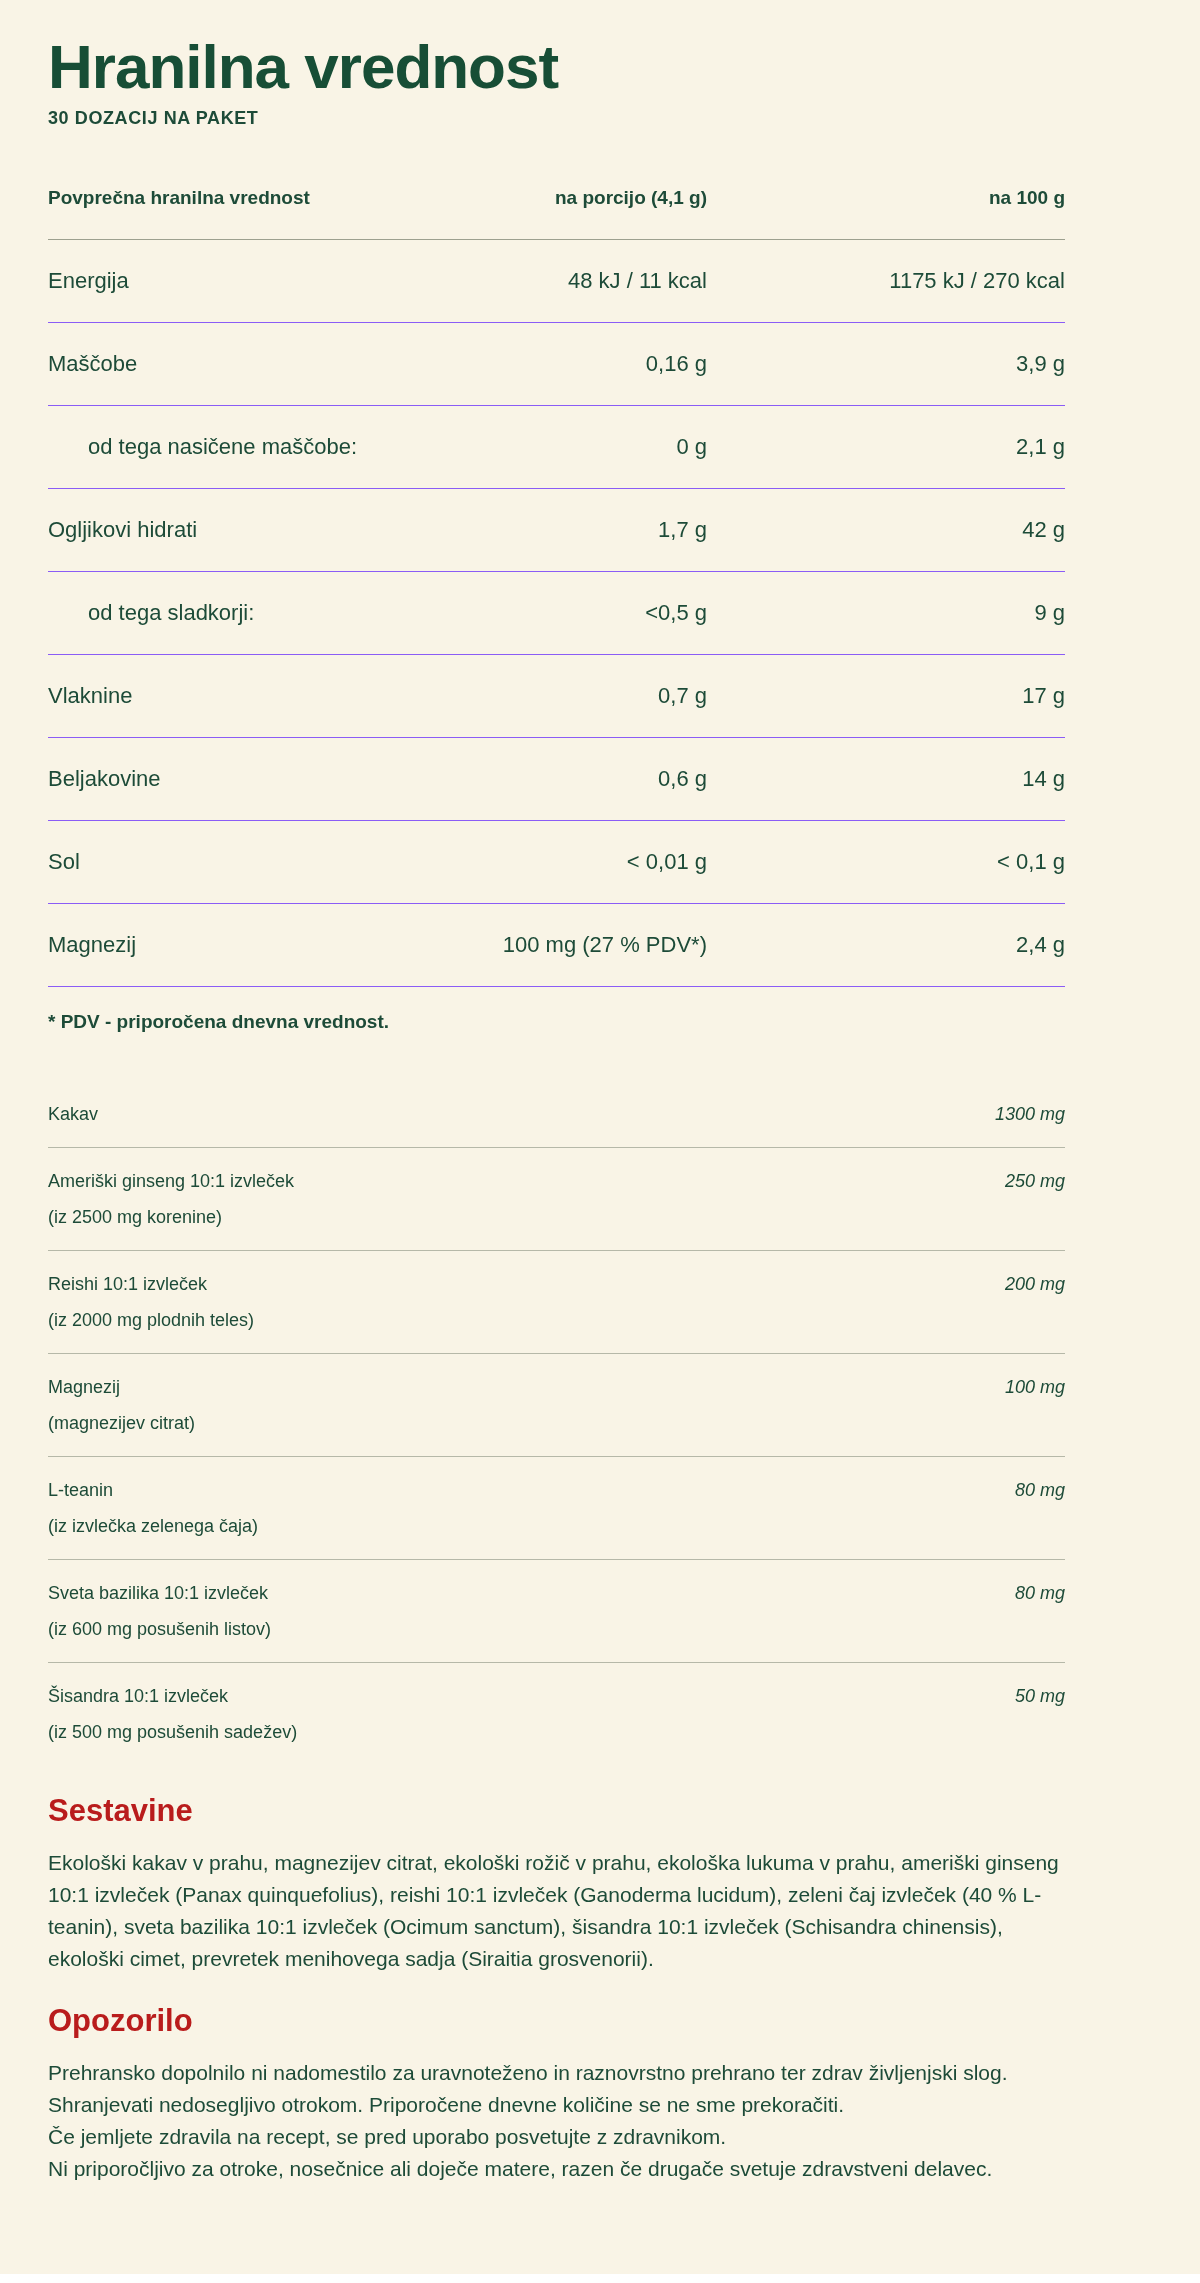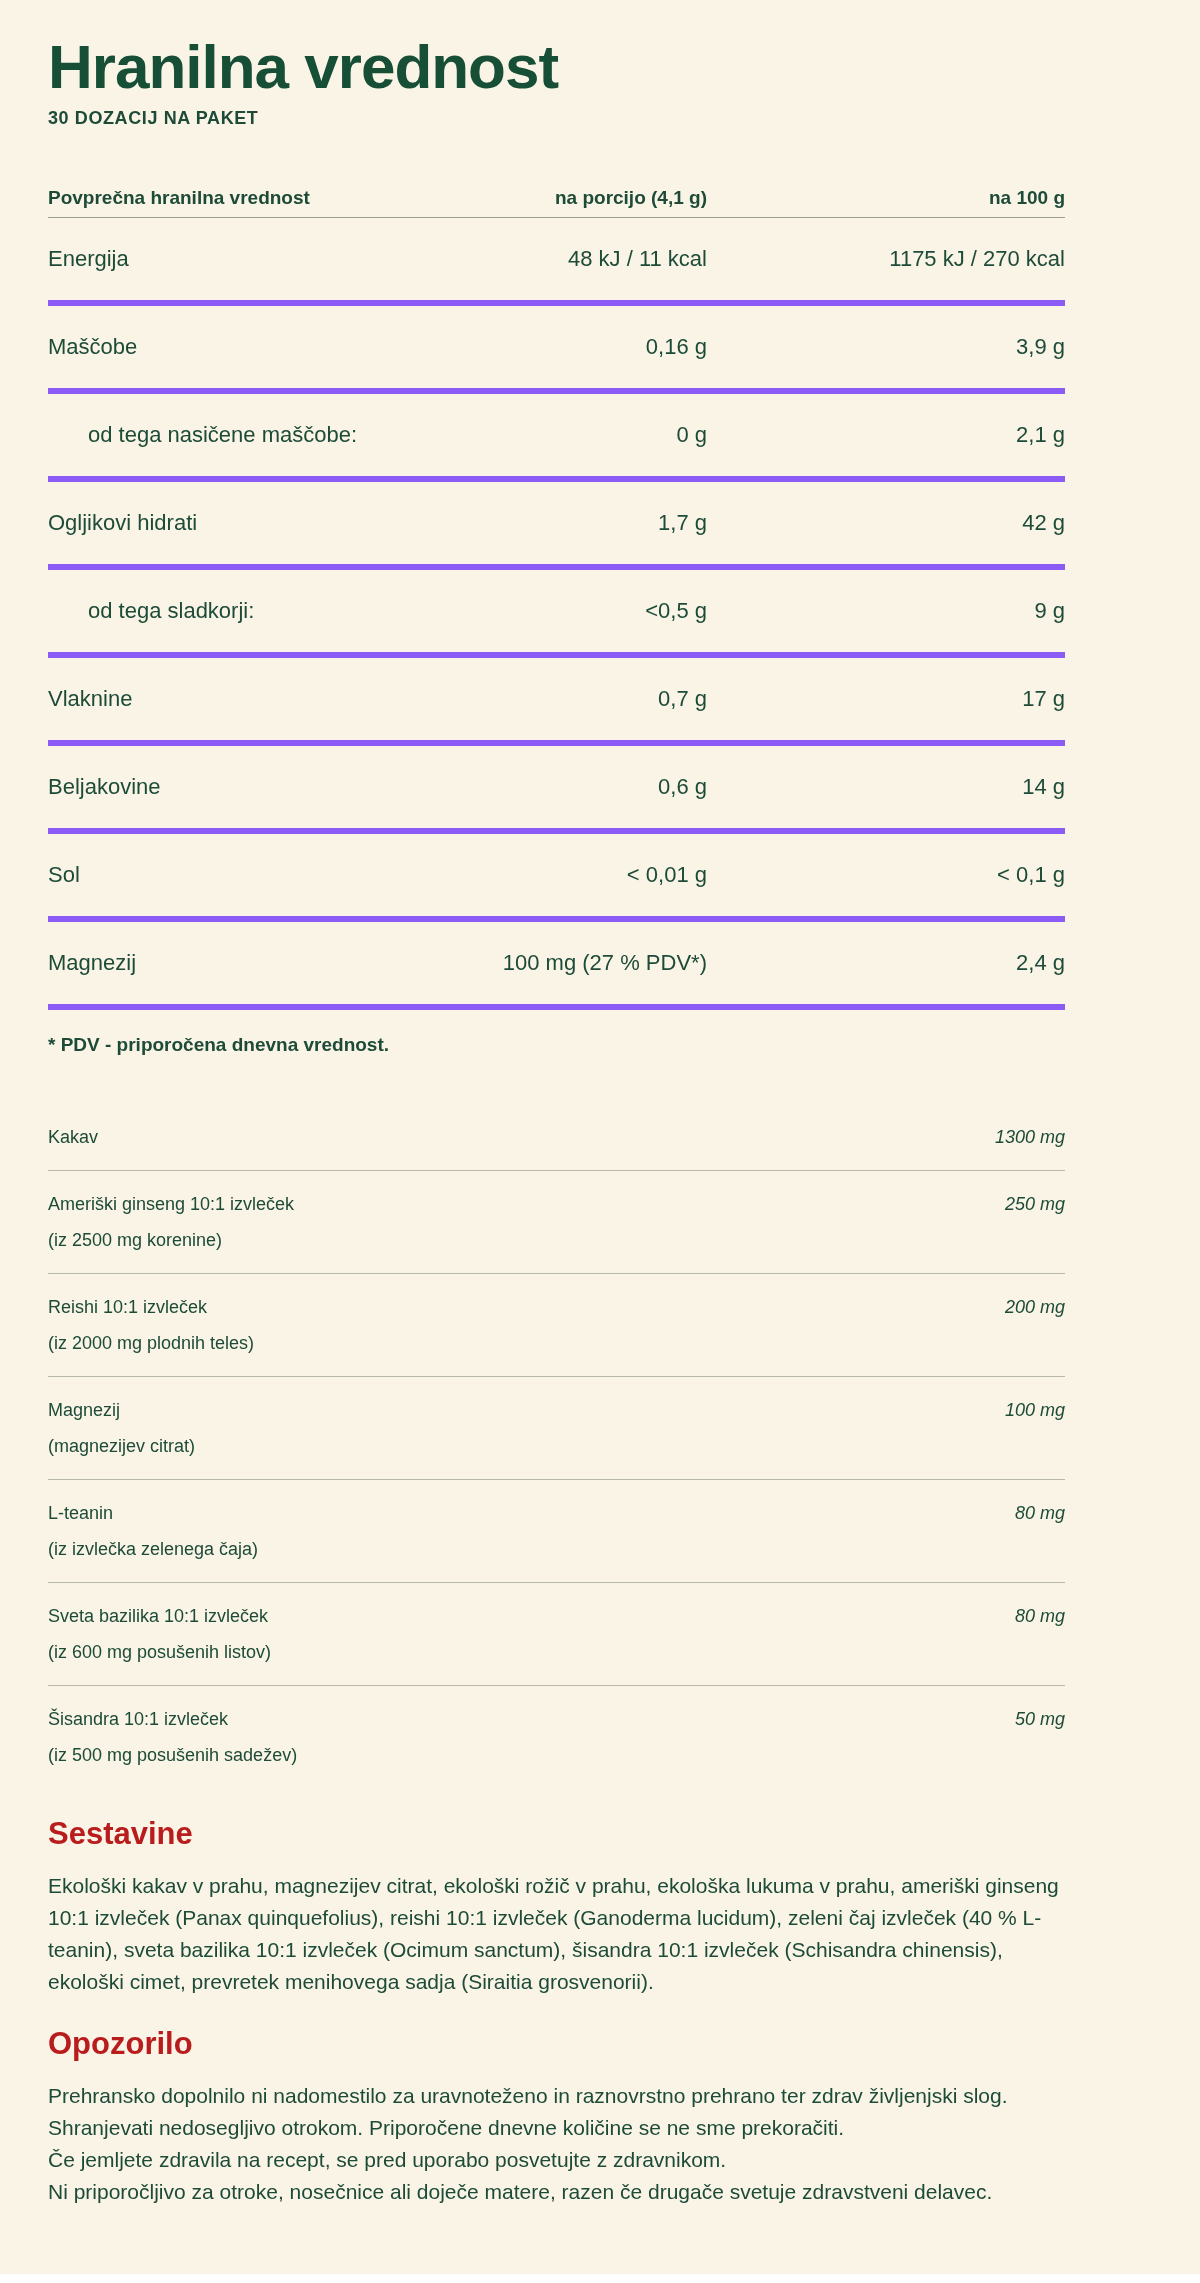--- a/index.html
+++ b/index.html
@@ -32,30 +32,30 @@
     margin: 0 0 58px 0;
   }
   
   .ntable { width: 100%; }
   .n-header {
     display: grid;
     grid-template-columns: 1fr 310px 358px;
     align-items: end;
     font-size: 19px;
     font-weight: 700;
-    padding-bottom: 8px;
+    padding-bottom: 30px;
     border-bottom: 1px solid #9da08f;
   }
   .n-row {
     display: grid;
     grid-template-columns: 1fr 310px 358px;
     align-items: center;
     font-size: 22px;
     padding: 28px 0;
-    border-bottom: 6px solid #8b5cf6;
+    border-bottom: 1px solid #8b5cf6;
   }
   .col-mid, .col-right { text-align: right; }
   .n-row.indent .col-label { padding-left: 40px; }
   .footnote {
     margin-top: 24px;
     font-size: 19px;
     font-weight: 700;
   }
   
   .itable { margin-top: 48px; }

